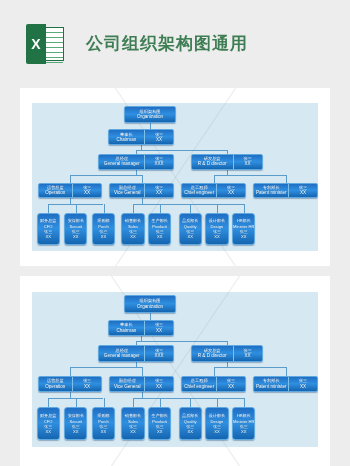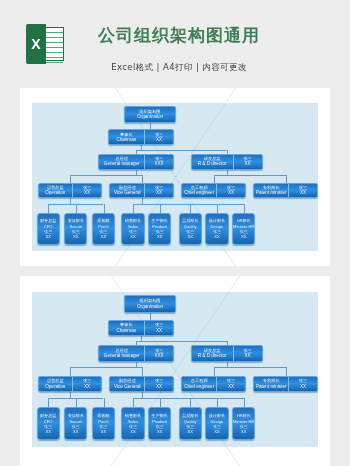--- a/index.html
+++ b/index.html
@@ -32,22 +32,22 @@
     position:absolute;left:18px;top:3px;width:20px;height:34px;
     background:#ffffff;border:1px solid #1e7145;border-left:none;
     box-sizing:border-box;
   }
   .xls-icon .sheet i{
     display:block;height:4px;border-bottom:1px solid #5aa97b;
   }
   .titlewrap{text-align:center;}
   .main-title{
     color:#3f7e54;font-size:17px;font-weight:bold;
-    letter-spacing:1px;line-height:22px;margin:12px;
-    font-family:Liberation Mono, monospace;
+    letter-spacing:1px;line-height:22px;margin:0;
+    font-family:Liberation Sans, sans-serif;
   }
   .sub-title{
     color:#3d3d3d;font-size:8.5px;line-height:14px;margin-top:5px;
     letter-spacing:.4px;
     font-family:"DejaVu Sans","Liberation Sans",sans-serif;
   }
 
   
   .card{
     position:absolute;left:20px;width:310px;background:#ffffff;
@@ -125,21 +125,20 @@
           <i></i>
           <i></i>
           <i></i>
           <i></i>
           <i></i>
           <i></i>
       </div>
     </div>
     <div class="titlewrap">
       <div class="main-title">公司组织架构图通用</div>
-      <div class="sub-title">Excel格式 | A4打印 | 内容可更改</div>
     </div>
   </div>
 
   <div class="card" id="card-1">
     <div class="panel">
       <div class="chart">
           <div class="ln v" style="left:118.09032258064516px;top:20.085714285714285px;height:6.342857142857143px"></div>
           <div class="ln v" style="left:108.86451612903227px;top:42.285714285714285px;height:4.228571428571429px"></div>
           <div class="ln h" style="left:104.2516129032258px;top:46.51428571428571px;width:90.41290322580646px"></div>
           <div class="ln v" style="left:104.2516129032258px;top:46.51428571428571px;height:4.228571428571429px"></div>

